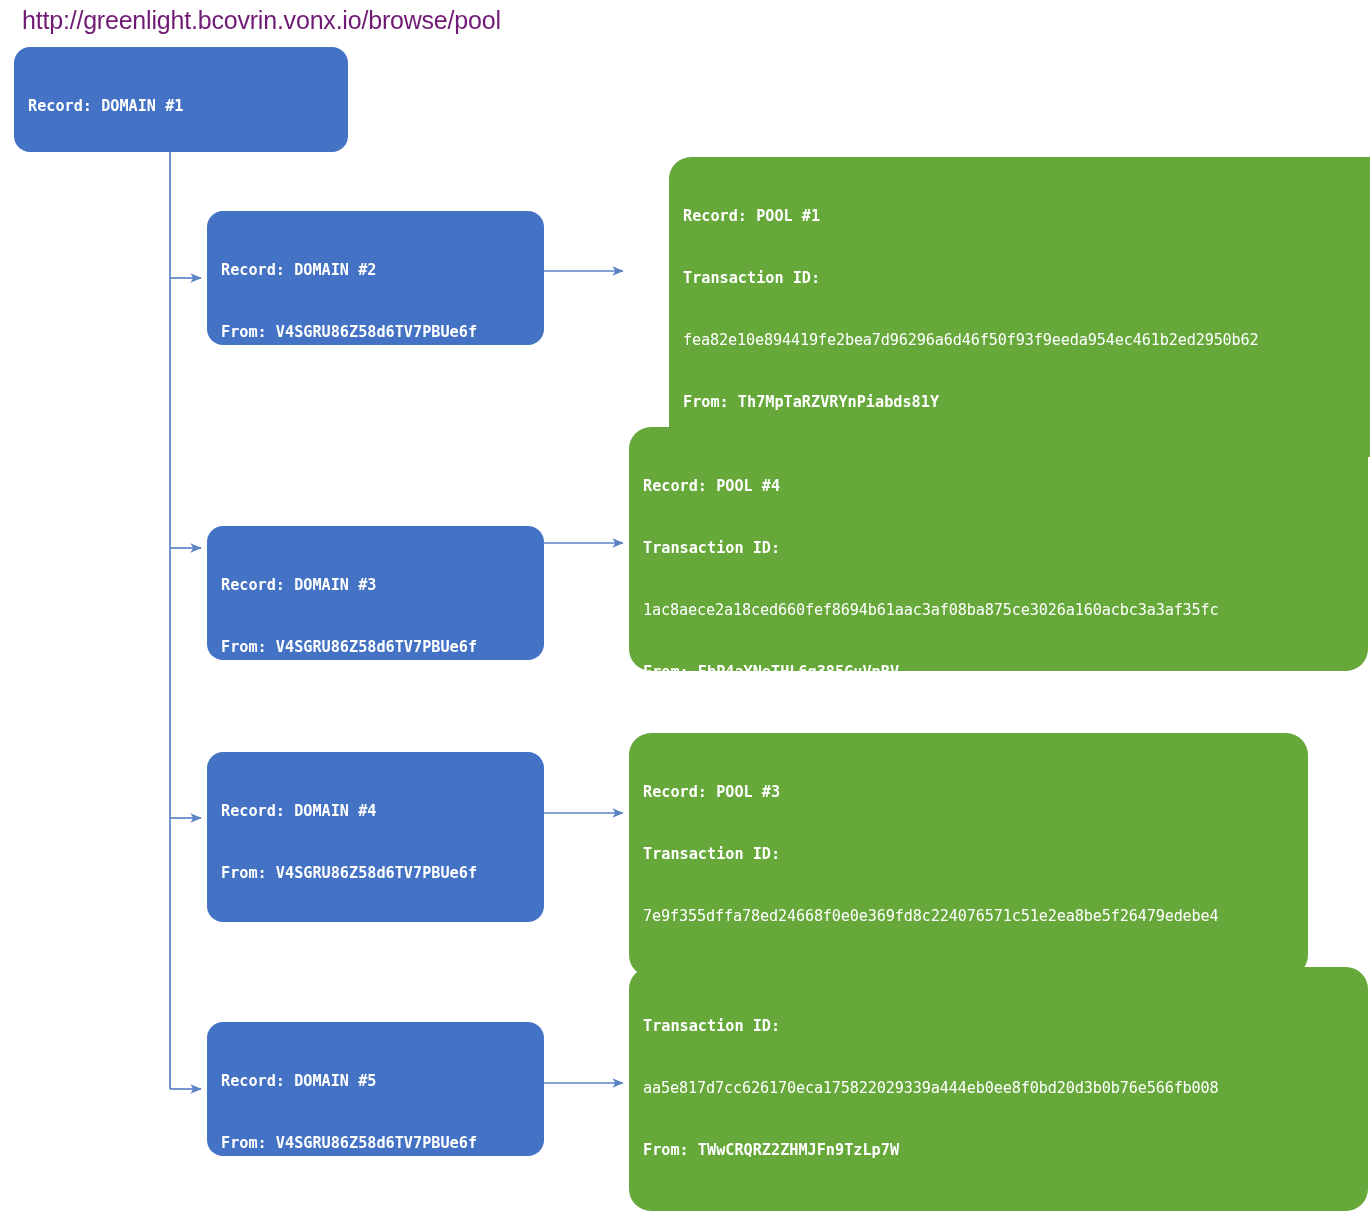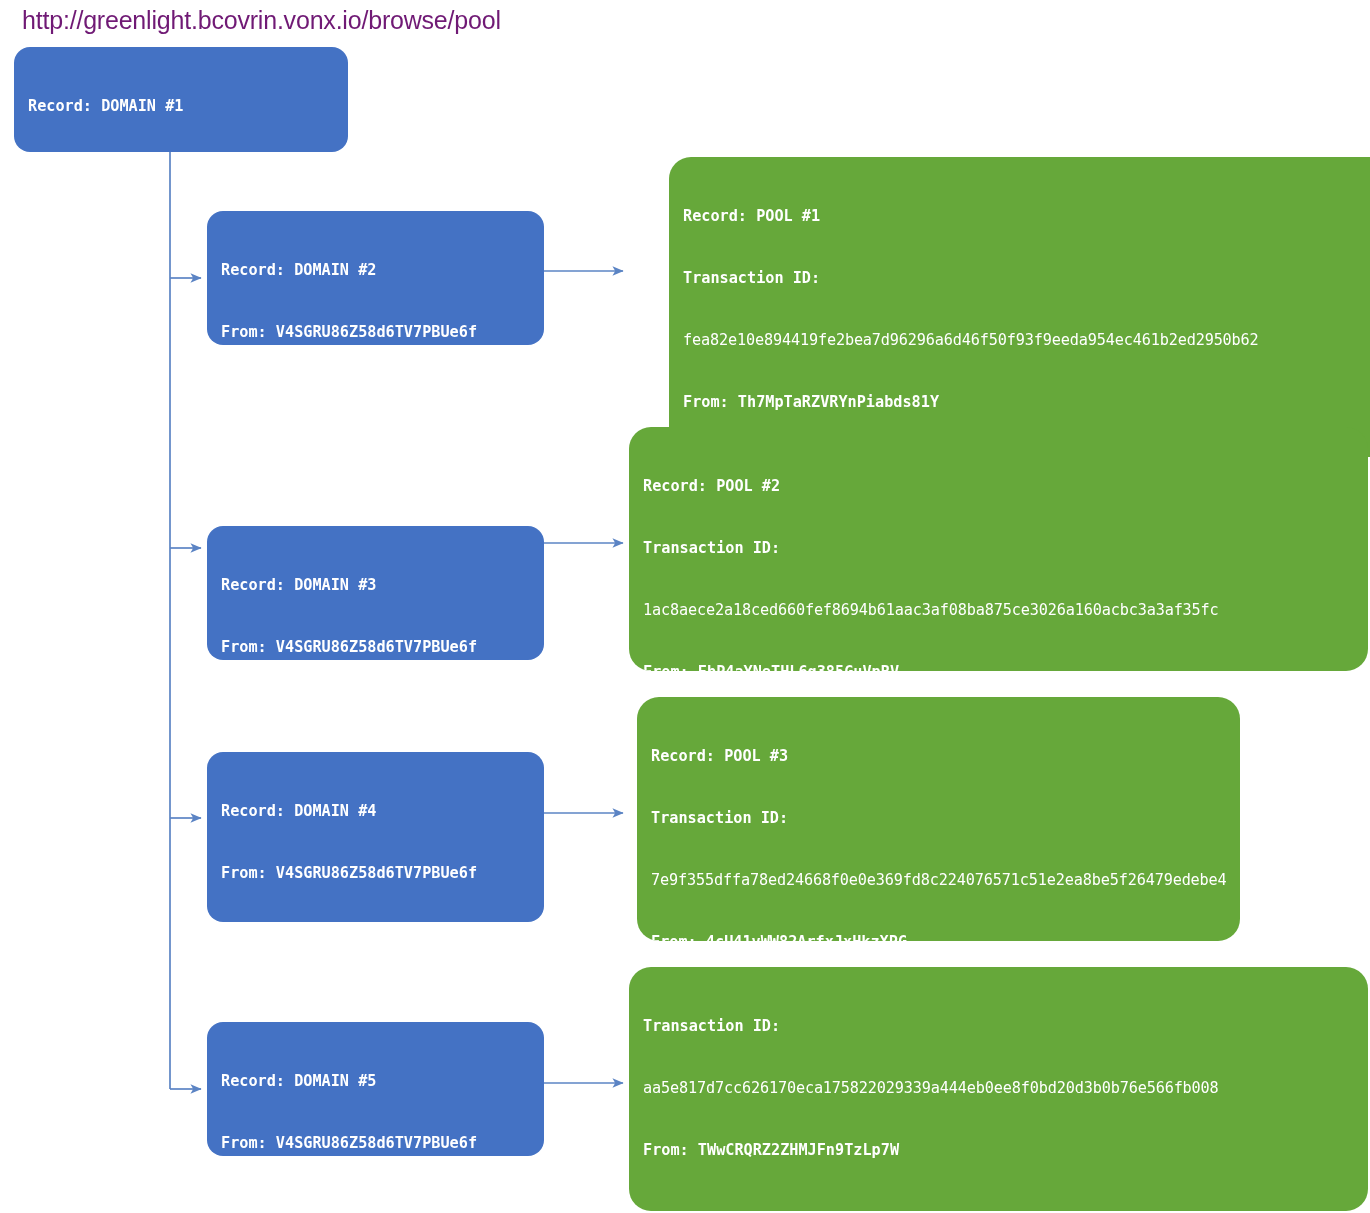--- a/index.html
+++ b/index.html
@@ -75,21 +75,21 @@
   
   #domain-1 { left: 14px;  top: 47px;  width: 334px; height: 105px; }
   #domain-2 { left: 207px; top: 211px; width: 337px; height: 134px; }
   #domain-3 { left: 207px; top: 482px; width: 337px; height: 134px; margin-top: 44px; }
   #domain-4 { left: 207px; top: 752px; width: 337px; height: 170px; }
   #domain-5 { left: 207px; top: 1022px; width: 337px; height: 134px; }
 
   
   #pool-1 { left: 629px; top: 157px; width: 739px; height: 300px; margin-left: 40px; }
   #pool-2 { left: 629px; top: 427px; width: 739px; height: 244px; }
-  #pool-3 { left: 629px; top: 697px; width: 603px; height: 244px; margin-left: 8px; }
+  #pool-3 { left: 629px; top: 733px; width: 679px; height: 244px; }
   #pool-4 { left: 629px; top: 967px; width: 739px; height: 244px; }
 </style>
 </head>
 <body>
 
 <div id="canvas">
 
   <div id="url-caption">http://greenlight.bcovrin.vonx.io/browse/pool</div>
 
   <svg id="connectors" viewBox="0 0 1370 1213" width="1370" height="1213">
@@ -167,21 +167,21 @@
     
     
     
     
     
     
     
   </div>
 
   <div class="card pool" id="pool-2">
-    <div class="line thin">Record: POOL #2</div>
+    <div class="line thin">Record: POOL #4</div>
     <div class="line thin">Transaction ID:</div>
     <div class="line hash">1ac8aece2a18ced660fef8694b61aac3af08ba875ce3026a160acbc3a3af35fc</div>
     <div class="line b">From: EbP4aYNeTHL6q385GuVpRV</div>
     
     
     
     
     
     
     

